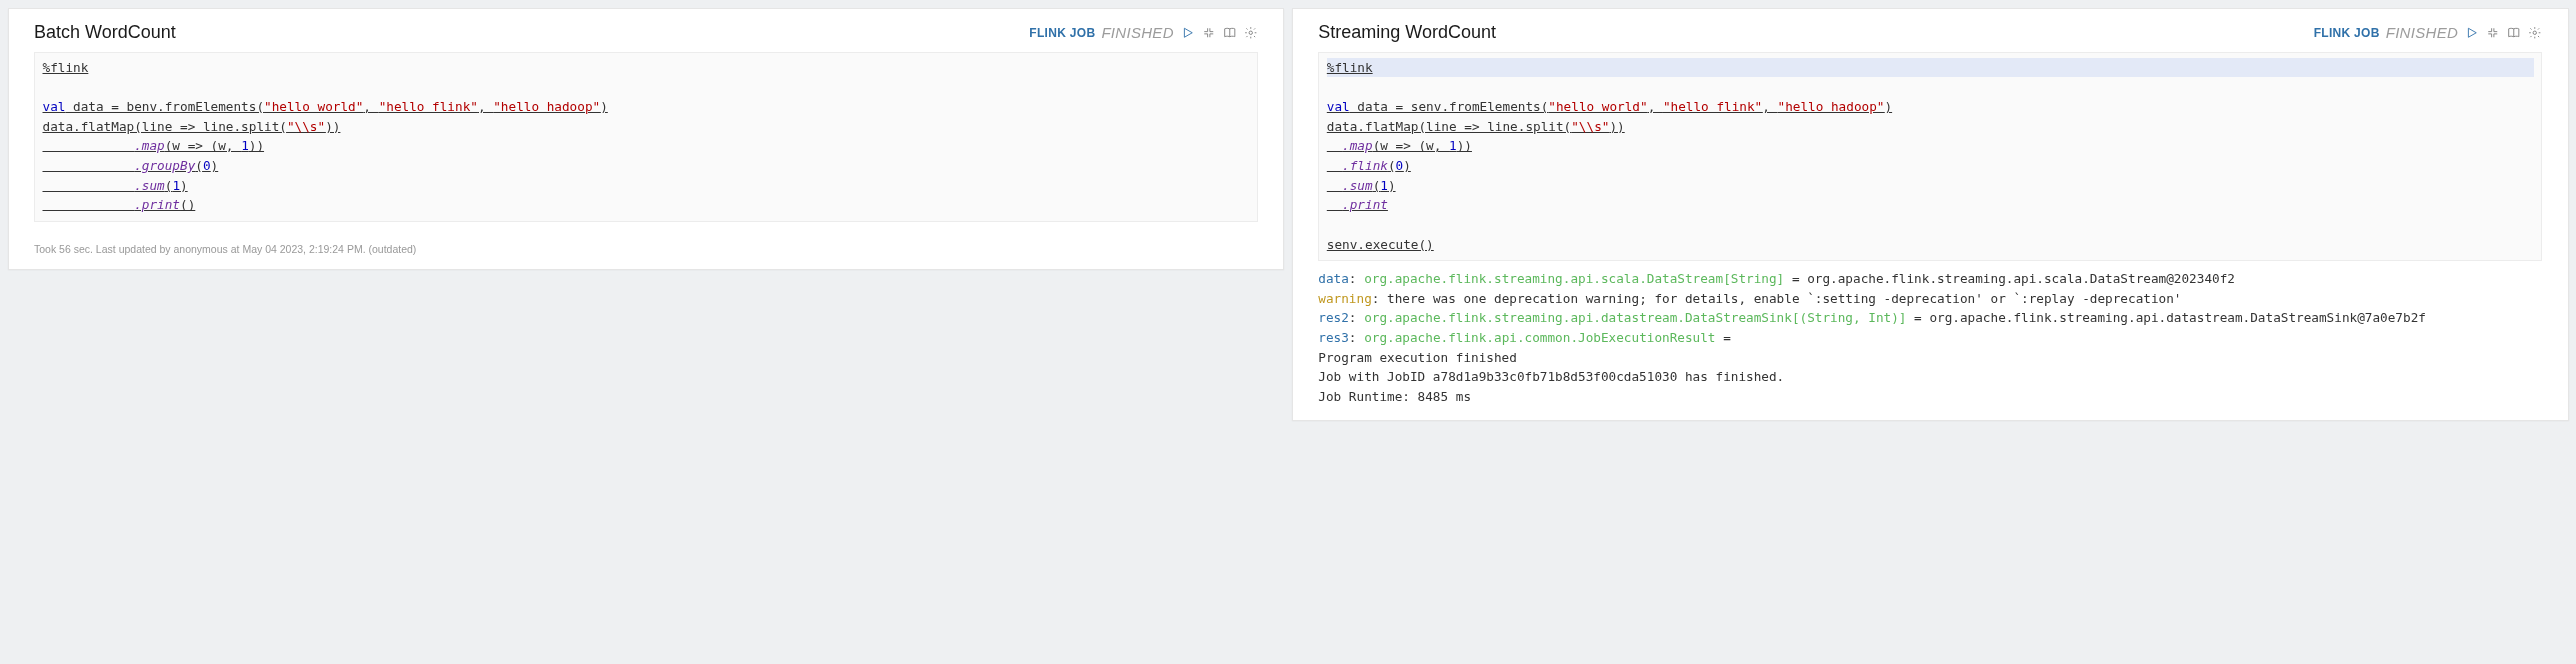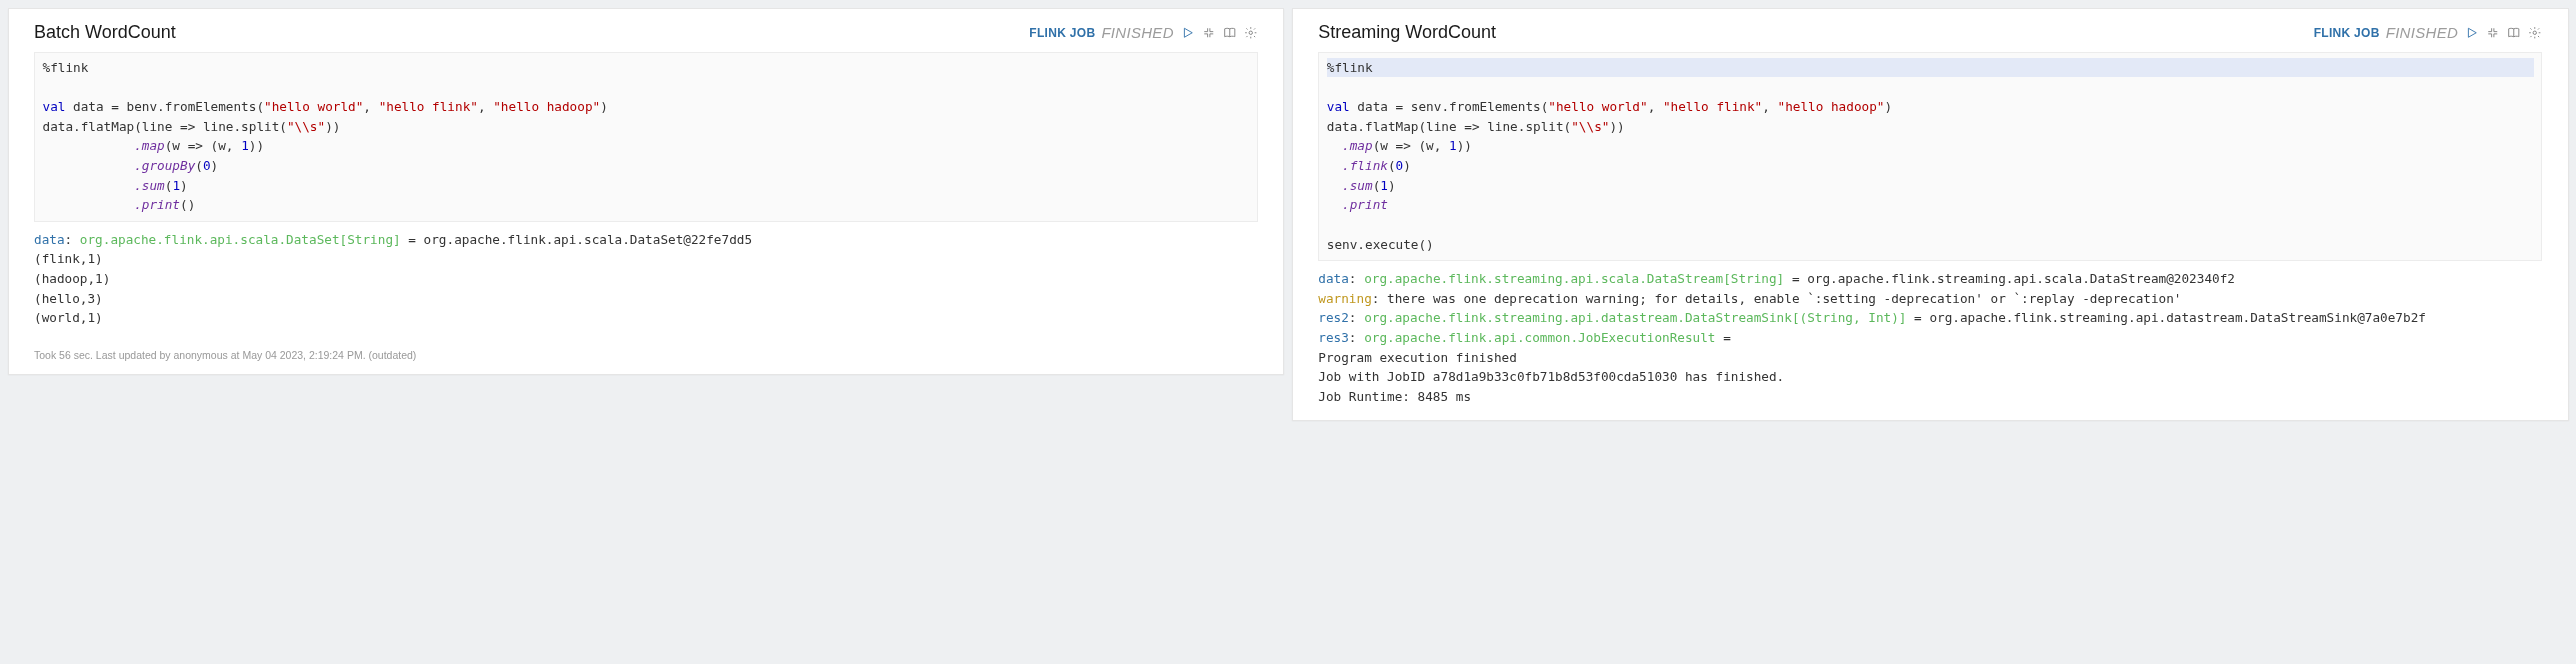--- a/index.html
+++ b/index.html
@@ -75,20 +75,21 @@
   .code-block {
     background: #fafafa;
     border: 0.7px solid #ececec;
     padding: 4.5px 7.5px 6px 7.5px;
     font-family: "SFMono-Regular", Menlo, Consolas, monospace;
     font-size: 12.7px;
     line-height: 1.55;
     color: #333;
     white-space: pre;
     overflow-x: auto;
+    text-decoration: underline;
   }
   .code-block .hl { display:block; background:#e3e9f7; }
   .code-block .interp-line { color:#333; }
   .code-block .kw   { color:#0000c0; }
   .code-block .str  { color:#b30000; }
   .code-block .meth { color:#6f2f9f; font-style: italic; }
   .code-block .num  { color:#0000c0; }
 
   .output {
     font-family: "SFMono-Regular", Menlo, Consolas, monospace;
@@ -161,25 +162,20 @@
 
     <div class="code-block"><span class="interp-line">%flink</span>
 
 <span class="kw">val</span><span> data = benv.fromElements(</span><span class="str">"hello world"</span>, <span class="str">"hello flink"</span>, <span class="str">"hello hadoop"</span><span>)</span>
 <span>data.flatMap(line =&gt; line.split(</span><span class="str">"\\s"</span><span>))</span>
 <span>            </span><span class="meth">.map</span><span>(w =&gt; (w, </span><span class="num">1</span><span>))</span>
 <span>            </span><span class="meth">.groupBy</span><span>(</span><span class="num">0</span><span>)</span>
 <span>            </span><span class="meth">.sum</span><span>(</span><span class="num">1</span><span>)</span>
 <span>            </span><span class="meth">.print</span><span>()</span></div>
 
-    <div class="output"><span class="label-blue">data</span>: <span class="label-green">org.apache.flink.api.scala.DataSet[String]</span><span> = org.apache.flink.api.scala.DataSet@22fe7dd5</span>
-<span>(flink,1)
-(hadoop,1)
-(hello,3)
-(world,1)</span></div>
 
     <div class="footer-note">Took 56 sec. Last updated by anonymous at May 04 2023, 2:19:24 PM. (outdated)</div>
   </div>
 </div>
 
 <div class="panel">
   <div class="panel-inner">
     <div class="panel-header">
       <div class="panel-title">Streaming WordCount</div>
       <div class="panel-toolbar">

